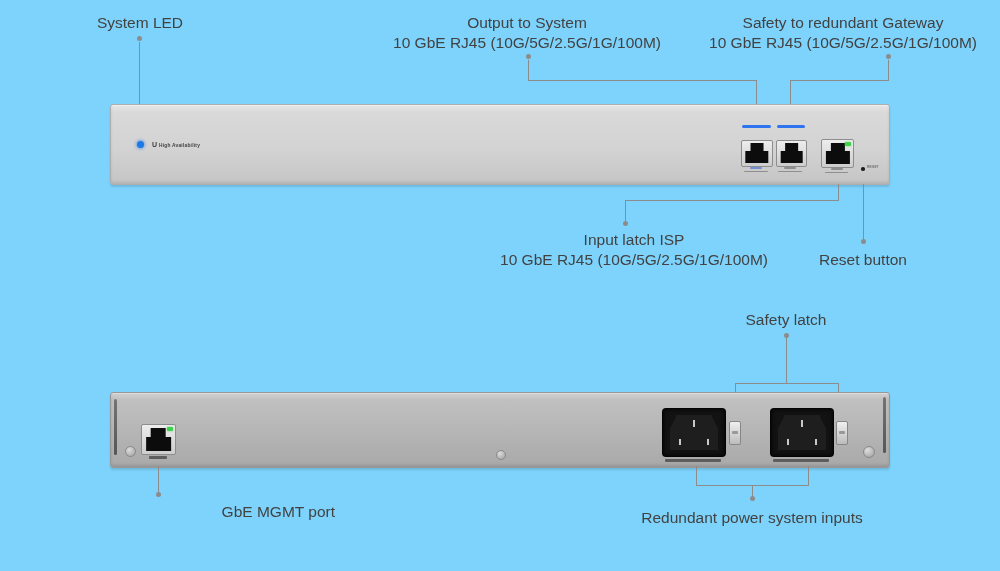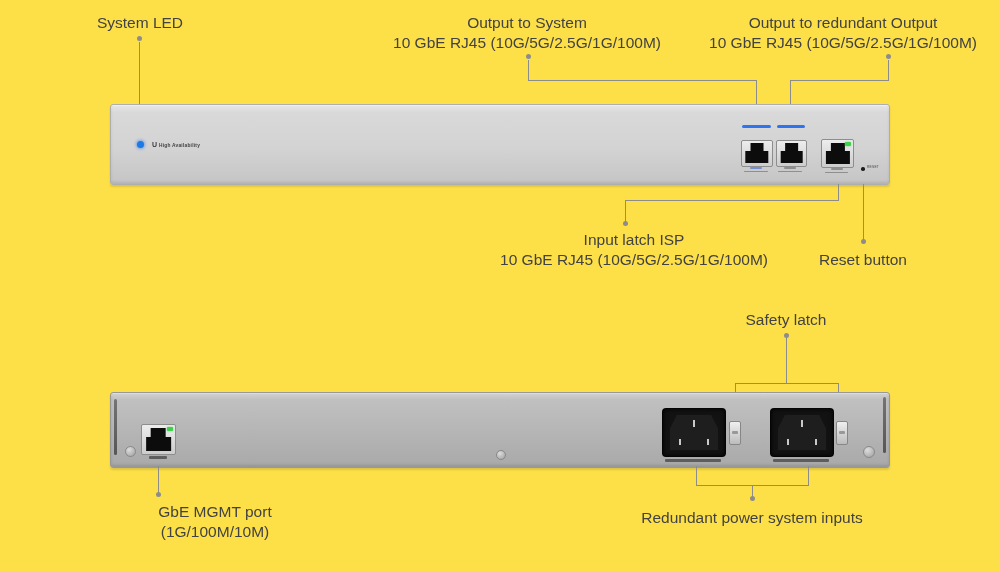--- a/index.html
+++ b/index.html
@@ -1,20 +1,20 @@
 <!DOCTYPE html>
 <html style="--label-text: #424242; --callout-line: #8c8c8c; --led-blue: #1d79e5; --led-green: #3fd14b; --port-accent-blue: #2e74f0; --chassis-front-light: #d9d9d9; --chassis-rear: #b7b7b7;"><head>
 <meta charset="utf-8">
 <style>
   html,body{margin:0;padding:0;background:#ffffff;}
-  .stage{position:relative;width:1000px;height:571px;background:#fde047;overflow:hidden;
+  .stage{position:relative;width:1000px;height:571px;background:#7dd3fc;overflow:hidden;
          font-family:"Liberation Sans", sans-serif;}
   .lbl{position:absolute;font-size:15.5px;line-height:20px;color:var(--label-text,#424242);
        text-align:center;}
-  .lbl.left{text-align:center;}
+  .lbl.left{text-align:right;}
   .lbl span{display:block;white-space:nowrap;}
   .ln{position:absolute;background:var(--callout-line,#8f8f8f);}
   .dot{position:absolute;width:5px;height:5px;border-radius:50%;background:var(--callout-line,#8f8f8f);}
   .panel{position:absolute;border-radius:3px;}
   .panel.front{background:linear-gradient(180deg,#e6e6e6 0%,var(--chassis-front-light,#d9d9d9) 10%,#d3d3d3 55%,#c5c5c5 100%);
        border:1px solid #aeaeae;box-shadow:inset 0 1px 0 #efefef, inset 0 -2px 3px rgba(0,0,0,.10), 0 2px 2px rgba(0,0,0,.12);}
   .panel.rear{background:linear-gradient(180deg,#d2d2d2 0%,#c0c0c0 9%,var(--chassis-rear,#b7b7b7) 45%,#a9a9a9 100%);
        border:1px solid #989898;box-shadow:inset 0 1px 0 #dcdcdc, inset 0 -2px 3px rgba(0,0,0,.12), 0 2px 2px rgba(0,0,0,.12);}
   .led-blue{position:absolute;width:7px;height:7px;border-radius:50%;
        background:var(--led-blue,#1d79e5);box-shadow:0 0 3px 1px rgba(40,120,230,.55);}
@@ -55,21 +55,21 @@
 <div class="stage">
 
   <div class="lbl" style="left:40px;top:13px;width:200px">
     <span>System LED</span>
   </div>
   <div class="lbl" style="left:377px;top:13px;width:300px">
     <span>Output to System</span>
     <span>10 GbE RJ45 (10G/5G/2.5G/1G/100M)</span>
   </div>
   <div class="lbl" style="left:693px;top:13px;width:300px">
-    <span>Output to redundant Output</span>
+    <span>Safety to redundant Gateway</span>
     <span>10 GbE RJ45 (10G/5G/2.5G/1G/100M)</span>
   </div>
 
   <div class="dot" style="left:137px;top:36px"></div>
   <div class="ln" style="left:139px;top:42px;width:1px;height:94px"></div>
 
   <div class="dot" style="left:526px;top:54px"></div>
   <div class="ln" style="left:528px;top:60px;width:1px;height:20px"></div>
   <div class="ln" style="left:528px;top:80px;width:229px;height:1px"></div>
   <div class="ln" style="left:756px;top:80px;width:1px;height:25px"></div>
@@ -165,21 +165,20 @@
     <div class="latch" style="left:725px;top:28px"></div>
 
     <div class="micro dark" style="left:554px;top:66px;width:56px"></div>
     <div class="micro dark" style="left:662px;top:66px;width:56px"></div>
   </div>
 
   <div class="ln" style="left:158px;top:466px;width:1px;height:27px"></div>
   <div class="dot" style="left:156px;top:492px"></div>
   <div class="lbl left" style="left:95px;top:502px;width:240px">
     <span>GbE MGMT port</span>
-    <span>(1G/100M/10M)</span>
   </div>
 
   <div class="ln" style="left:696px;top:466px;width:1px;height:20px"></div>
   <div class="ln" style="left:808px;top:466px;width:1px;height:20px"></div>
   <div class="ln" style="left:696px;top:485px;width:113px;height:1px"></div>
   <div class="ln" style="left:752px;top:485px;width:1px;height:13px"></div>
   <div class="dot" style="left:750px;top:496px"></div>
   <div class="lbl" style="left:602px;top:508px;width:300px">
     <span>Redundant power system inputs</span>
   </div>

